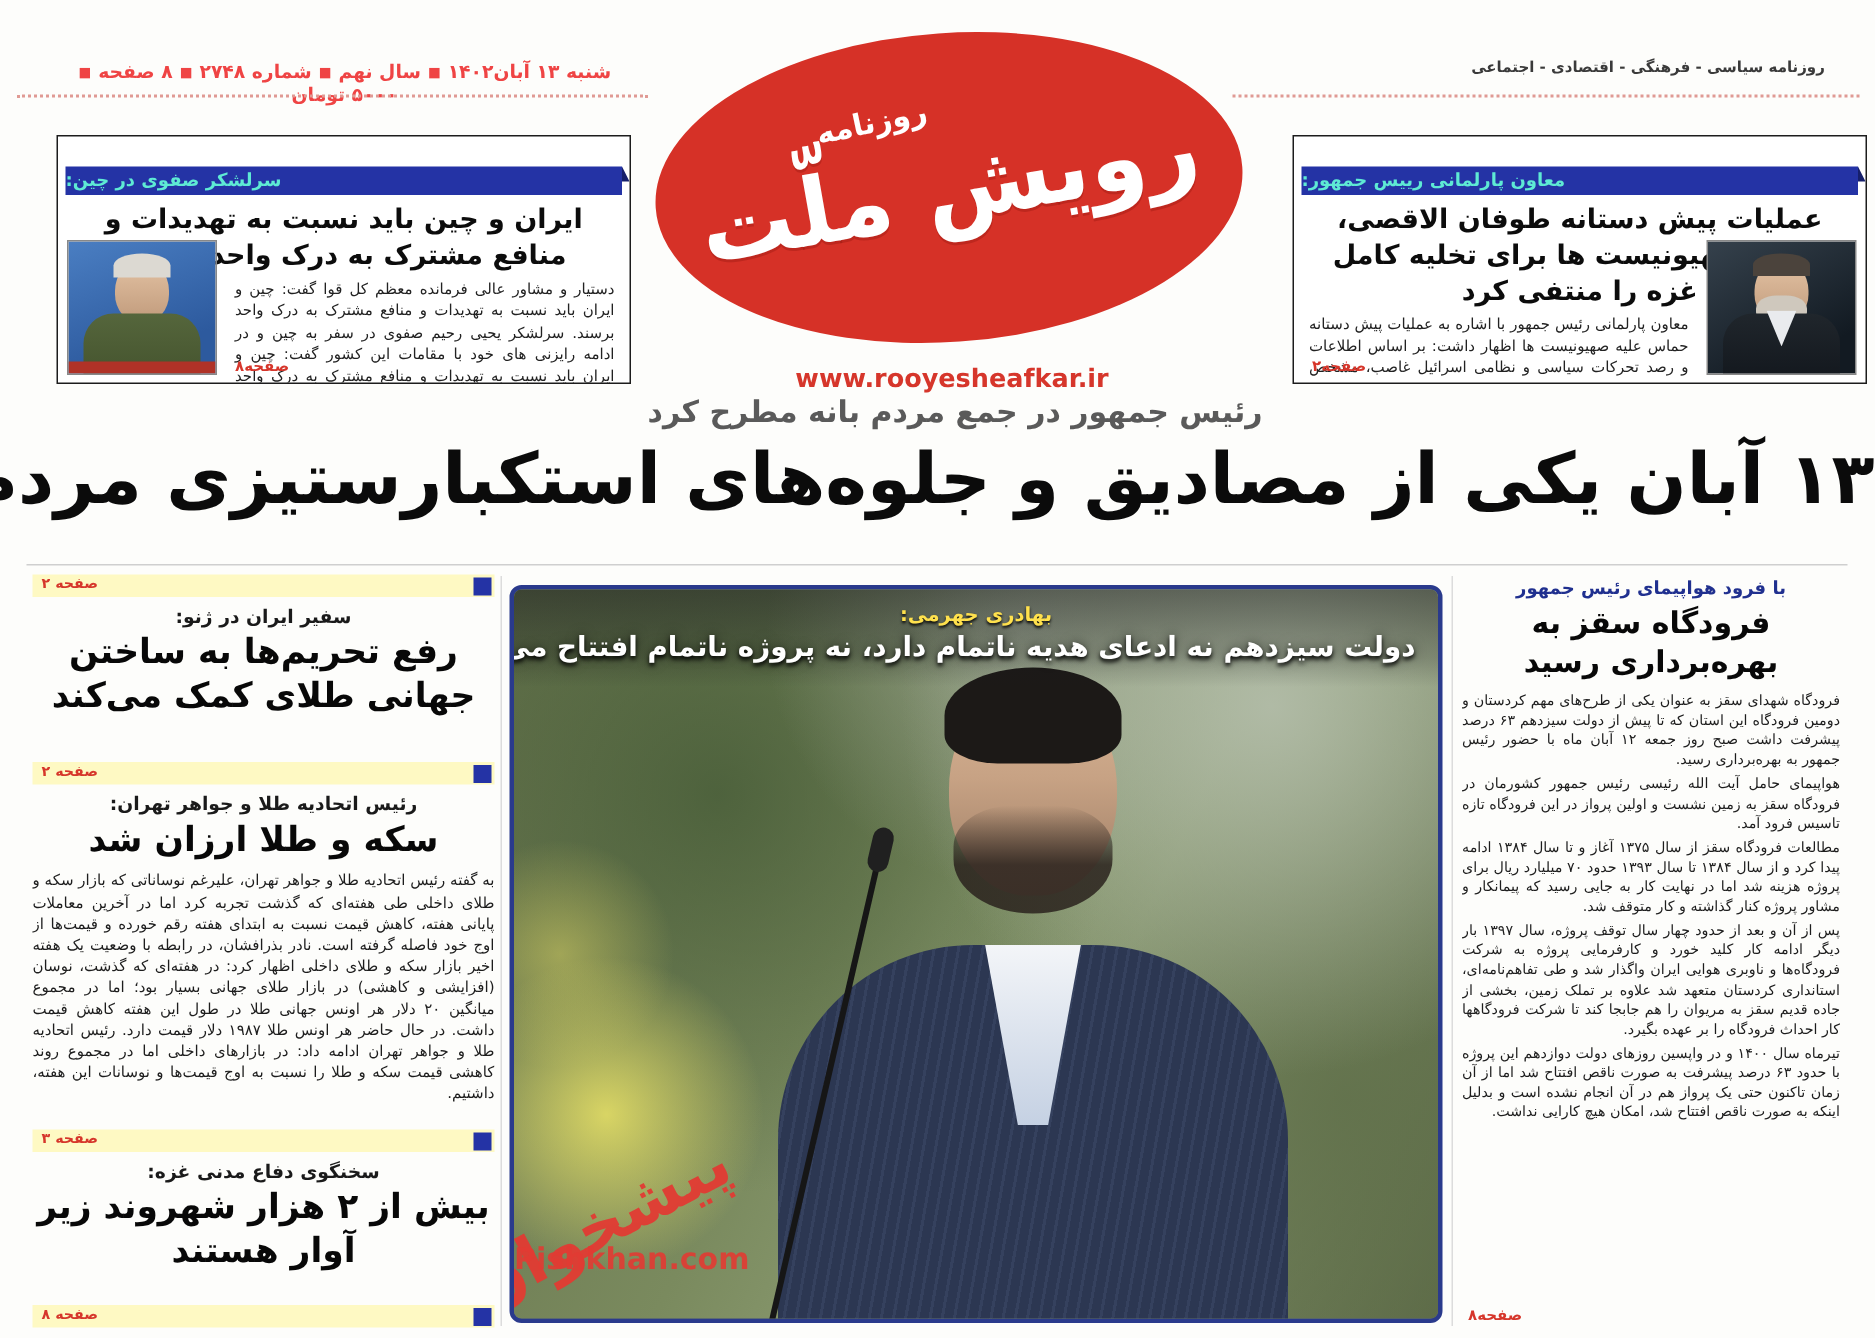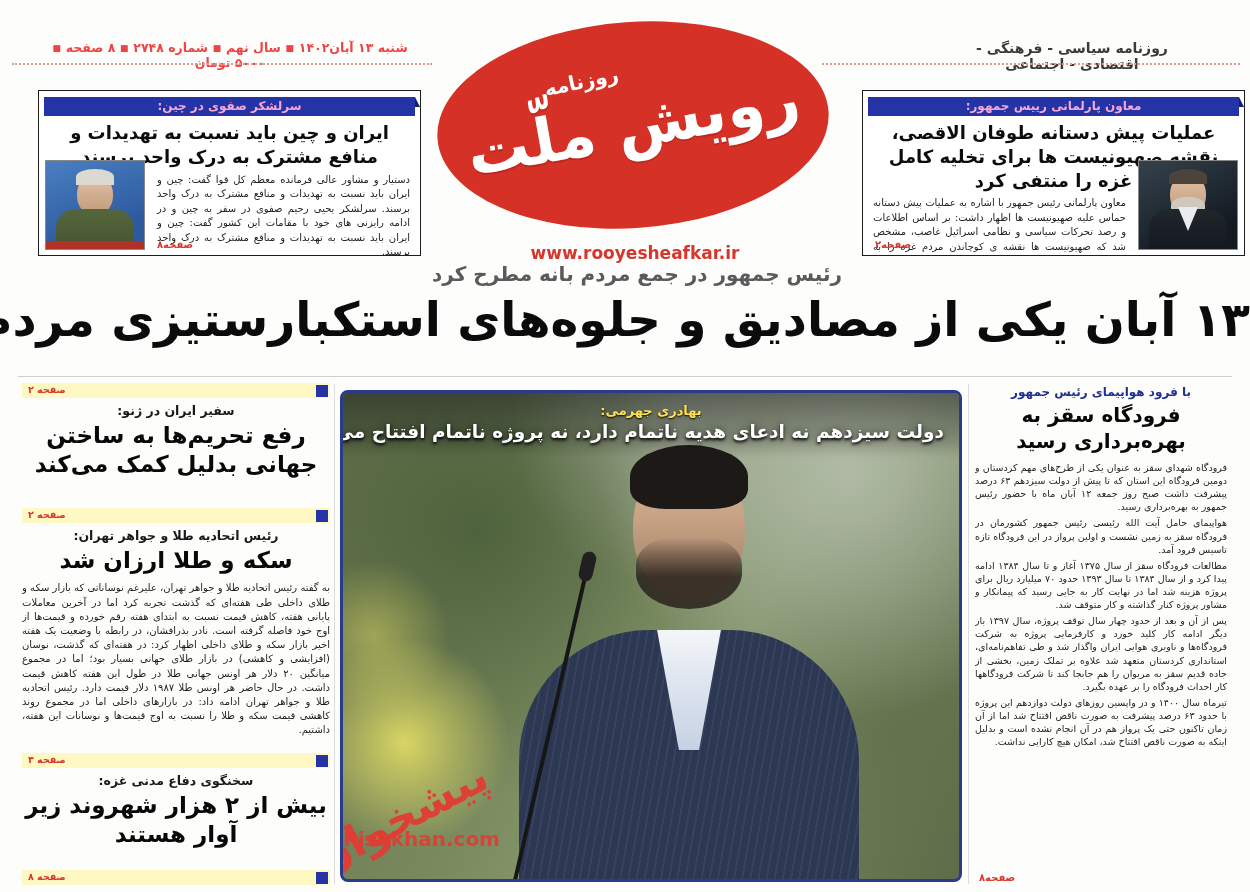--- a/index.html
+++ b/index.html
@@ -5,22 +5,22 @@
   * { margin:0; padding:0; box-sizing:border-box; }
   html,body { background:#ffffff; }
   body { font-family:"DejaVu Sans", sans-serif; }
   .page {
     position:relative; width:1250px; height:892px; margin:0 auto;
     background:#fdfdfb; overflow:hidden; direction:rtl;
   }
 
   
   .header-category {
-    position:absolute; top:40px; left:952px; width:240px;
-    font-size:14px; font-weight:bold; color:#3a3a3a; text-align:center;
+    position:absolute; top:40px; left:979px; width:240px;
+    font-size:10px; font-weight:bold; color:#3a3a3a; text-align:center;
   }
   .header-date {
     position:absolute; top:40px; left:35px; width:390px;
     font-size:12.5px; font-weight:bold; color:#ef4444; text-align:center;
   }
   .dotted-rule { position:absolute; top:63px; border-top:2px dotted #e09a94; }
   .dotted-left  { left:12px;  width:420px; }
   .dotted-right { left:822px; width:418px; }
 
   
@@ -43,22 +43,22 @@
   }
 
   
   .news-box {
     position:absolute; top:90px; width:383px; height:166px;
     border:1.5px solid #1c1c1c; background:#fff; overflow:hidden;
   }
   .box-left  { left:38px; }
   .box-right { left:862px; }
   .box-kicker {
-    position:relative; margin:6px 5px 0 5px; height:19px; line-height:19px;
-    background:#2433a5; color:#f9a8d4; font-size:12px; font-weight:bold; text-align:center;
+    position:relative; margin:20px 5px 0 5px; height:19px; line-height:19px;
+    background:#2433a5; color:#5eead4; font-size:12px; font-weight:bold; text-align:left;
   }
   .box-kicker::after {
     content:""; position:absolute; right:-5px; top:0;
     border-bottom:10px solid #161f6b; border-right:5px solid transparent;
   }
   .box-headline {
     padding:5px 8px 2px; text-align:center; font-size:18px; font-weight:bold;
     line-height:1.32; color:#0c0c0c;
   }
   .box-body { font-size:10px; line-height:1.45; text-align:justify; color:#222; padding:2px 10px 0; }
@@ -217,21 +217,21 @@
   <div class="vsep" style="left:334px"></div>
   <div class="vsep" style="left:968px"></div>
 
   <div class="left-col">
     <div class="gray-bar" style="top:0">
       <span class="bar-ref">صفحه ۲</span>
       <span class="bar-square"></span>
     </div>
     <div class="lc-art" style="top:20px;height:102px">
       <div class="lc-kicker">سفیر ایران در ژنو:</div>
-      <div class="lc-headline">رفع تحریم‌ها به ساختن جهانی بدلیل کمک می‌کند</div>
+      <div class="lc-headline">رفع تحریم‌ها به ساختن جهانی طلای کمک می‌کند</div>
     </div>
     <div class="gray-bar" style="top:125px">
       <span class="bar-ref">صفحه ۲</span>
       <span class="bar-square"></span>
     </div>
     <div class="lc-art" style="top:145px;height:222px">
       <div class="lc-kicker">رئیس اتحادیه طلا و جواهر تهران:</div>
       <div class="lc-headline">سکه و طلا ارزان شد</div>
       <div class="lc-body">به گفته رئیس اتحادیه طلا و جواهر تهران، علیرغم نوساناتی که بازار سکه و طلای داخلی طی هفته‌ای که گذشت تجربه کرد اما در آخرین معاملات پایانی هفته، کاهش قیمت نسبت به ابتدای هفته رقم خورده و قیمت‌ها از اوج خود فاصله گرفته است. نادر بذرافشان، در رابطه با وضعیت یک هفته اخیر بازار سکه و طلای داخلی اظهار کرد: در هفته‌ای که گذشت، نوسان (افزایشی و کاهشی) در بازار طلای جهانی بسیار بود؛ اما در مجموع میانگین ۲۰ دلار هر اونس جهانی طلا در طول این هفته کاهش قیمت داشت. در حال حاضر هر اونس طلا ۱۹۸۷ دلار قیمت دارد. رئیس اتحادیه طلا و جواهر تهران ادامه داد: در بازارهای داخلی اما در مجموع روند کاهشی قیمت سکه و طلا را نسبت به اوج قیمت‌ها و نوسانات این هفته، داشتیم.</div>
     </div>

